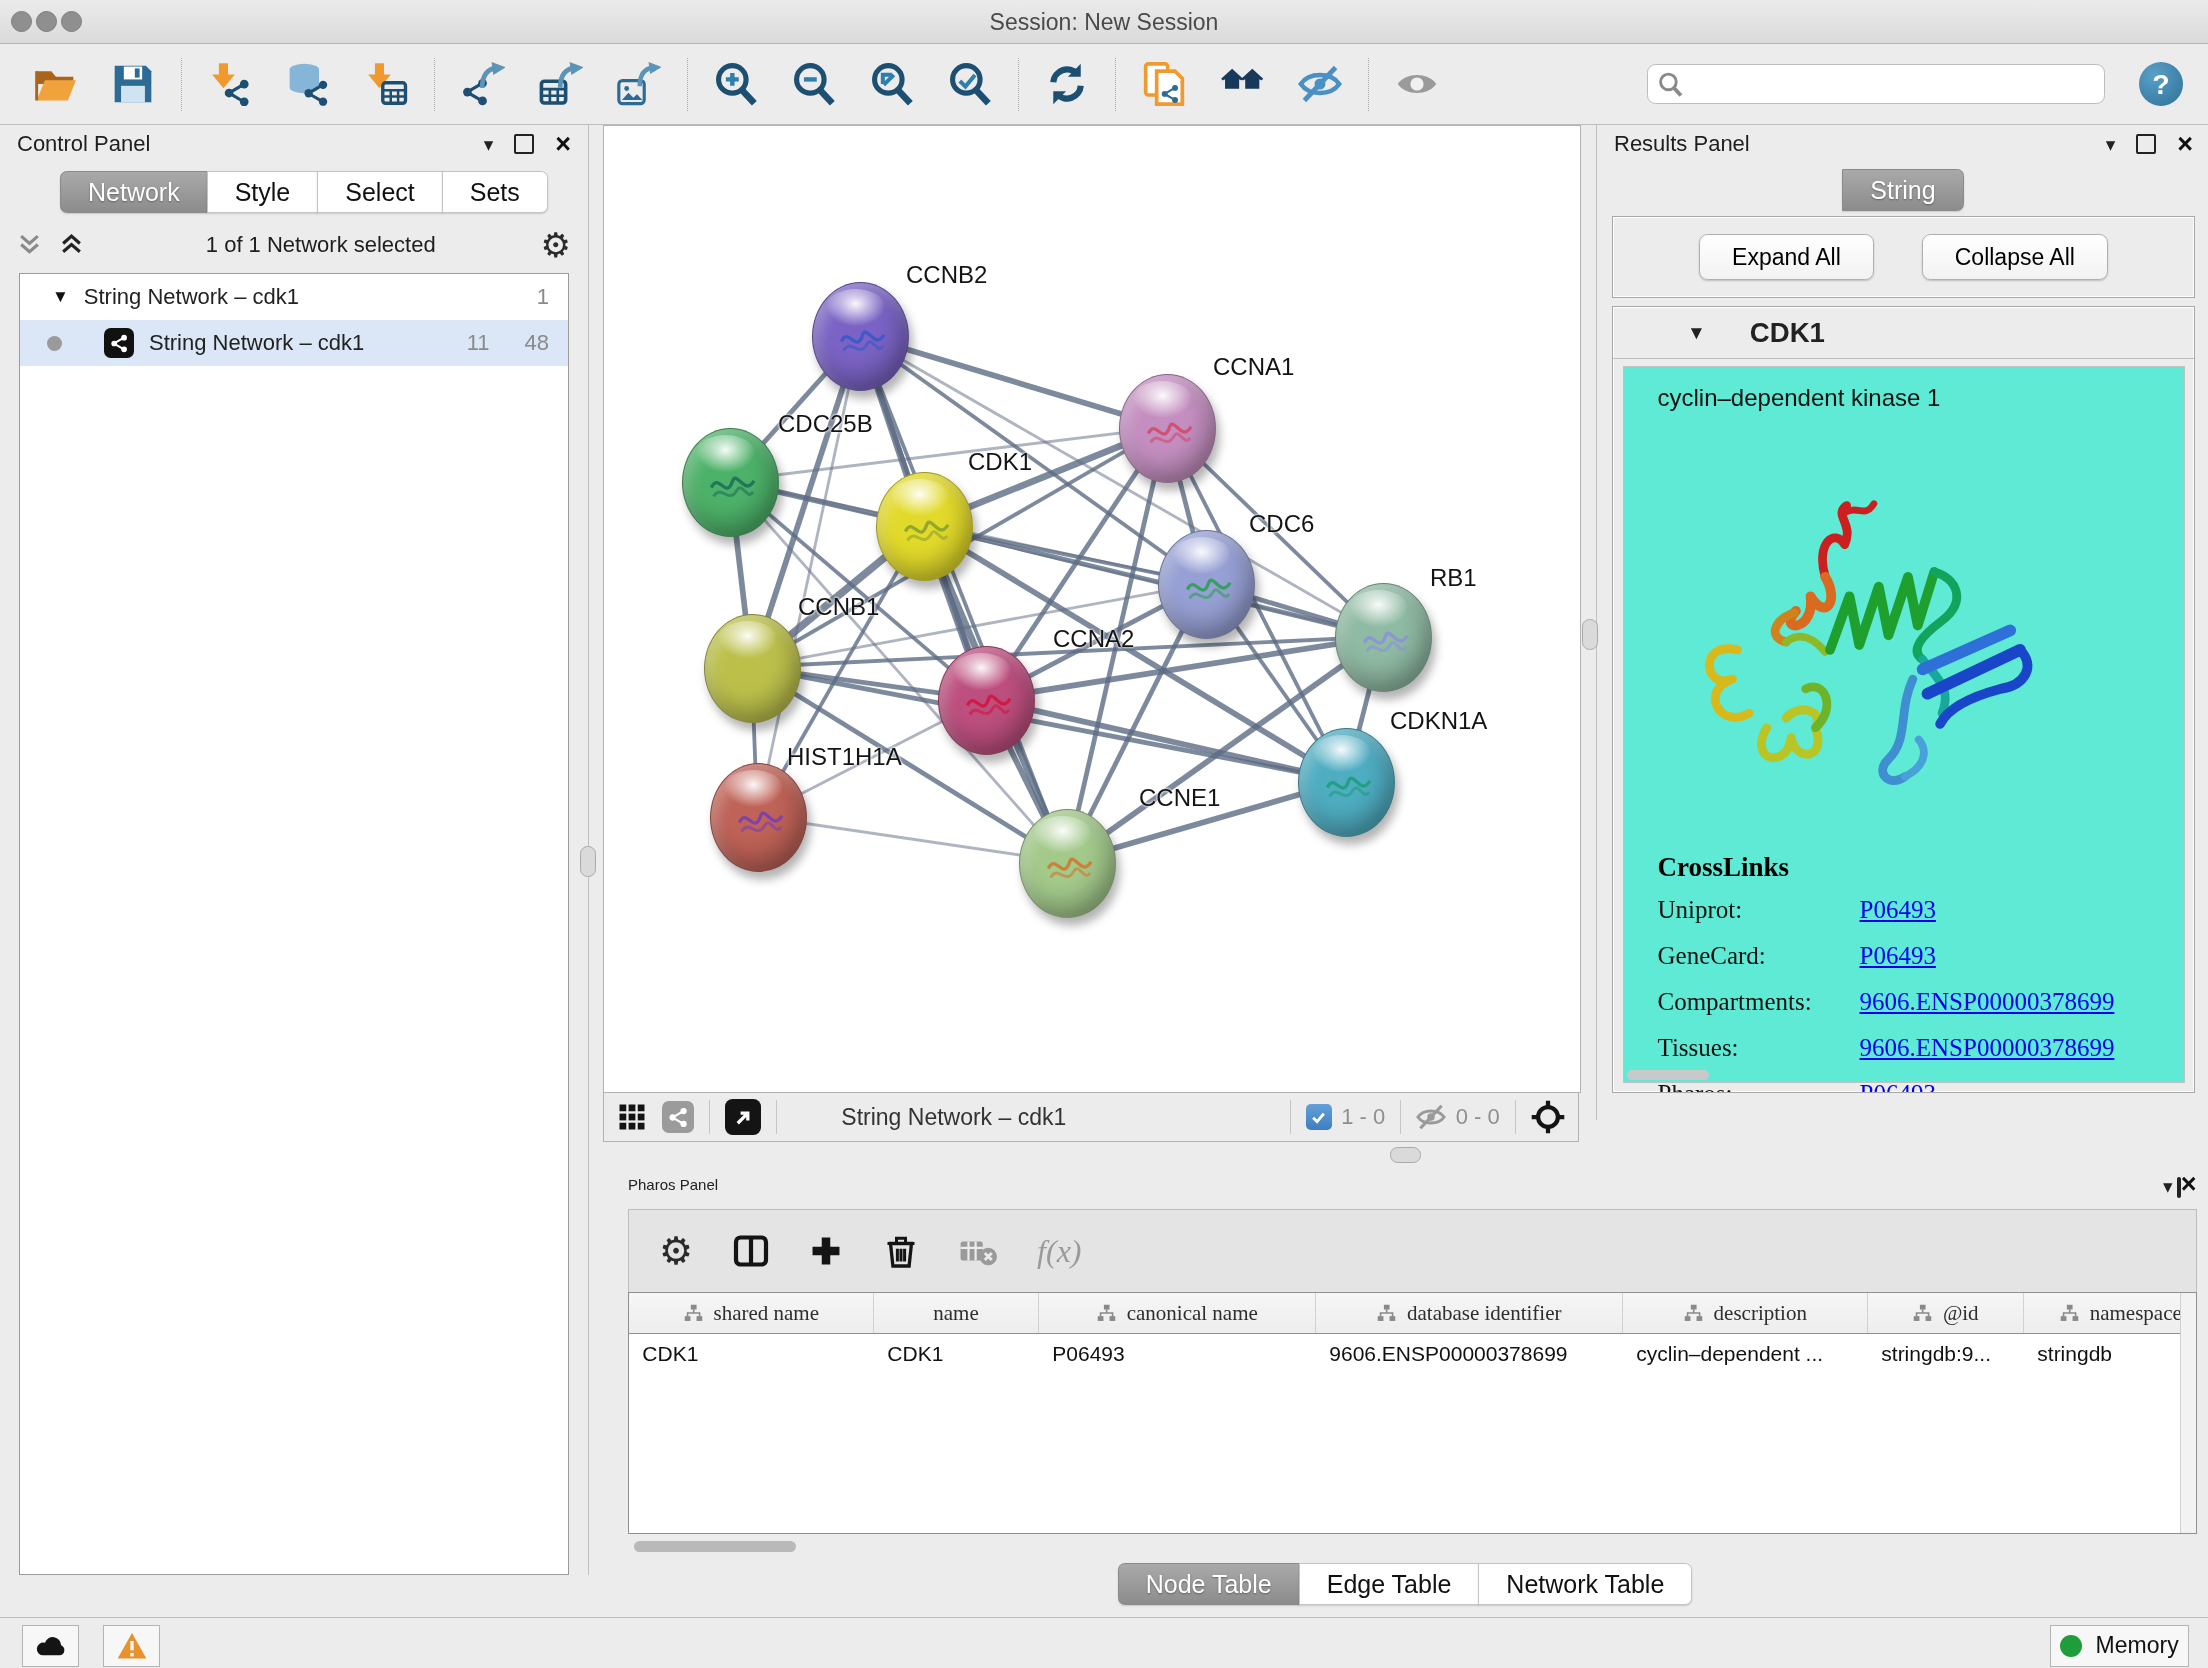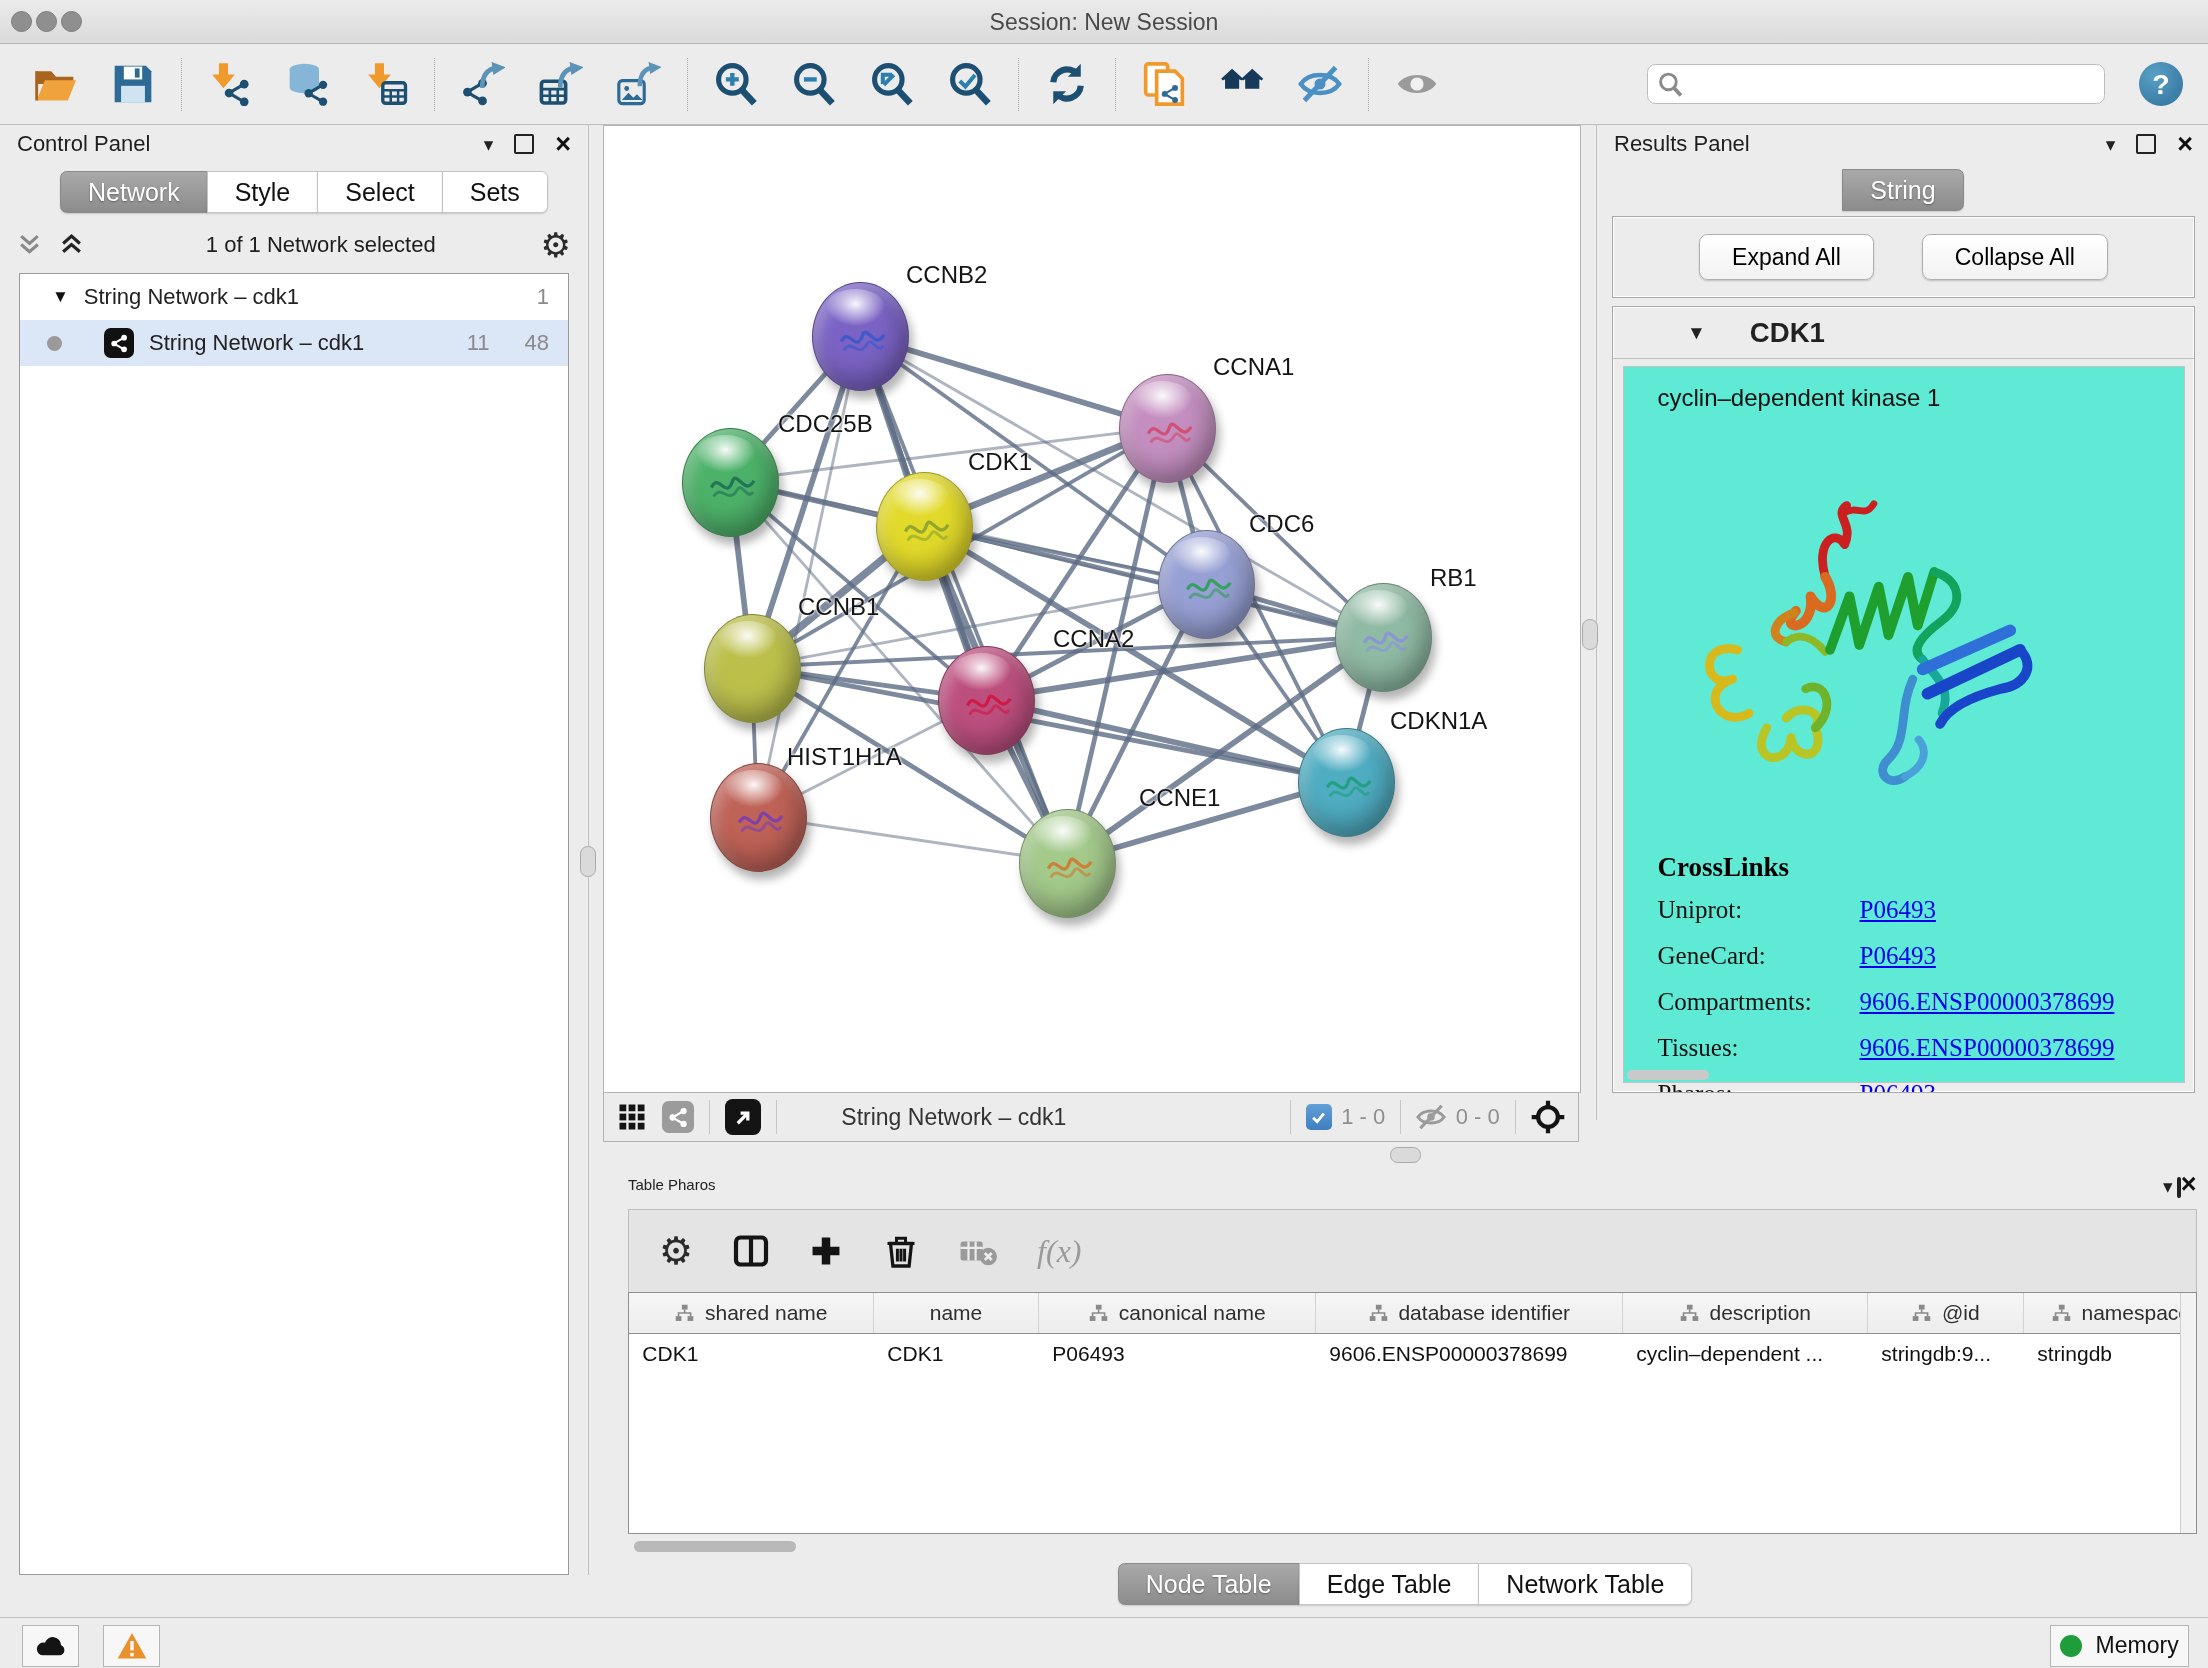--- a/index.html
+++ b/index.html
@@ -103,21 +103,21 @@
   .rp-scrollstub{position:absolute;left:3.8px;bottom:1.9px;width:82px;height:9.5px;background:#c9c9c9;border-radius:4.8px;}
   
   .table-panel{position:absolute;left:603px;top:1165px;width:1605px;height:452px;background:#ececec;}
   .tp-head{position:absolute;left:25px;right:11.4px;top:0;height:38px;display:flex;align-items:center;}
   .tp-toolbar{position:absolute;left:25px;right:11.4px;top:44px;height:84px;background:#e4e4e4;
      border:1px solid #bdbdbd;display:flex;align-items:center;gap:40px;padding-left:30px;box-sizing:border-box;}
   .fx{font-family:"Liberation Serif","DejaVu Serif",serif;font-style:italic;font-size:32px;color:#9a9a9a;}
   .tp-table{position:absolute;left:25px;right:11.4px;top:127px;height:240px;background:#fff;border:1px solid #8f8f8f;overflow:hidden;}
   .thead{display:flex;height:40px;background:linear-gradient(#f6f6f6,#ededed);border-bottom:1.9px solid #8f8f8f;}
   .th{display:flex;align-items:center;justify-content:center;gap:9.5px;font-size:21px;color:#2e2e2e;
-     border-right:1px solid #d2d2d2;box-sizing:border-box;overflow:hidden;white-space:nowrap;flex:none;}
+     border-right:1px solid #d2d2d2;box-sizing:border-box;overflow:hidden;white-space:nowrap;flex:none;font-family:Liberation Serif, serif;}
   .trow{display:flex;height:40px;}
   .td{font-size:21px;color:#111;padding:7.6px 0 0 13.3px;box-sizing:border-box;overflow:hidden;white-space:nowrap;flex:none;}
   .vscroll{position:absolute;right:0;top:0;bottom:0;width:15px;background:#f2f2f2;border-left:1px solid #cfcfcf;}
   .hscroll{position:absolute;left:25px;right:11.4px;top:374px;height:15px;background:#ececec;border-radius:7.6px;}
   .hthumb{position:absolute;left:5.7px;top:1.9px;width:162px;height:11.4px;background:#b9b9b9;border-radius:5.7px;}
   .tp-tabs{position:absolute;left:0;right:0;top:398px;display:flex;justify-content:center;}
   
   .status-bar{position:absolute;left:0;top:1617px;width:2208px;height:51px;background:#ececec;border-top:1px solid #bfbfbf;}
   .sb-btn{position:absolute;top:6.7px;height:40px;background:#f7f7f7;border:1.9px solid #b4b4b4;
      display:flex;align-items:center;justify-content:center;}
@@ -688,21 +688,21 @@
               </div>
             </div>
         </div>
         <div class="rp-scrollstub"></div>
       </div>
     </div>
   </div>
 
   <div class="table-panel">
     <div class="tp-head">
-      <span class="ptitle">Table Pharos</span>
+      <span class="ptitle">Pharos Panel</span>
       <span class="picons" style="margin-left:auto">
         <span class="icon-collapse">▾</span>
         <span class="icon-float"></span>
         <span class="icon-close">×</span>
       </span>
     </div>
     <div class="tp-toolbar">
       <span class="gear" style="font-size:38px">⚙</span>
       <svg width="36" height="36" viewBox="0 0 24 24">
           <use href="#sym-cols" style="color:#141414"></use>

